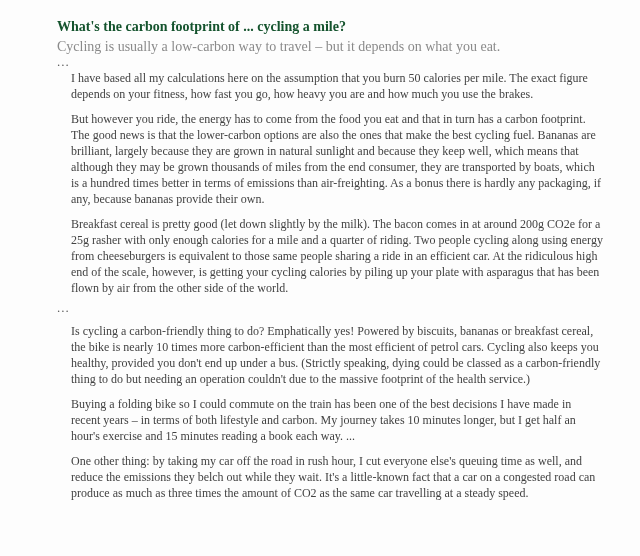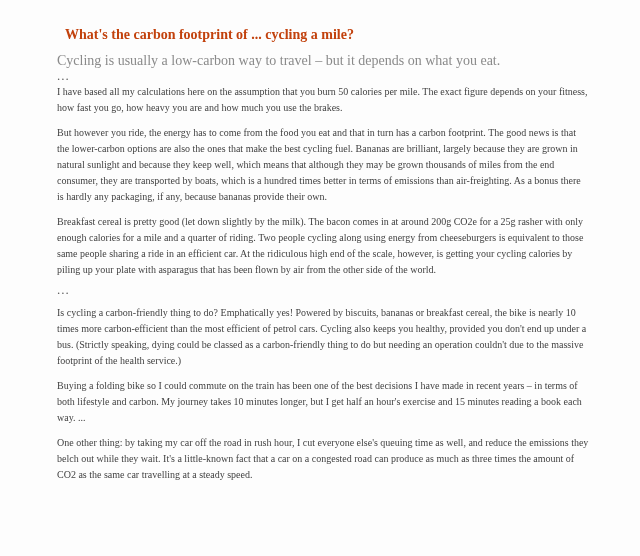--- a/index.html
+++ b/index.html
@@ -14,45 +14,45 @@
       font-family: "Liberation Serif", "DejaVu Serif", serif;
     }
     .page {
       box-sizing: border-box;
       width: 640px;
       height: 556px;
       padding: 17px 51px 0 57px;
       overflow: hidden;
     }
     .article-title {
-      margin: 8px;
+      margin: 0;
       font-size: 14px;
       font-weight: bold;
-      color: #c2410c;
+      color: #14532d;
       line-height: 19px;
     }
     .article-standfirst {
       margin: 2px 0 0 0;
       font-size: 14px;
       color: #8a8a8a;
       line-height: 18px;
     }
     .ellipsis-sep {
       margin: 0;
       font-size: 13px;
       color: #5f5f5f;
       line-height: 12px;
       letter-spacing: 1px;
     }
     .ellipsis-sep.mid {
       margin-top: 6px;
     }
     .para {
-      margin: 9px 0 0 0;
-      font-size: 10px;
+      margin: 9px 0 0 14px;
+      font-size: 12px;
       color: #424242;
       line-height: 16px;
       width: 532px;
     }
     .para.first {
       margin-top: 2px;
     }
   </style>
 </head>
 <body>

